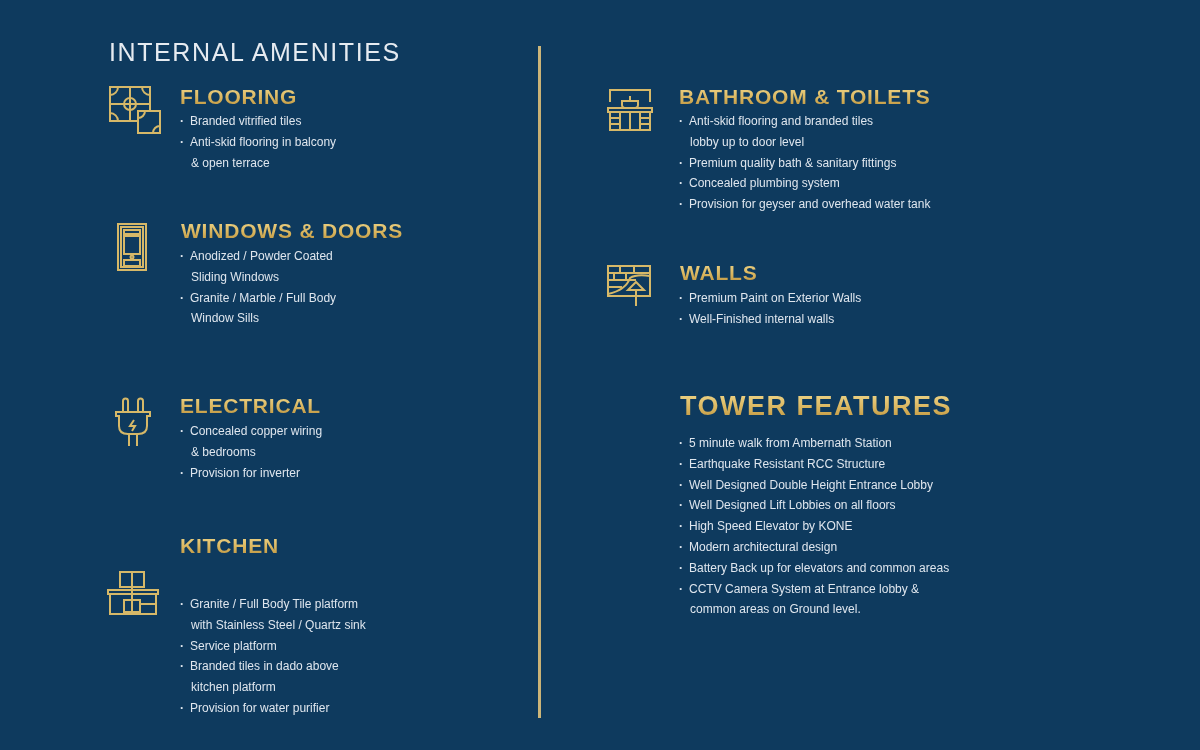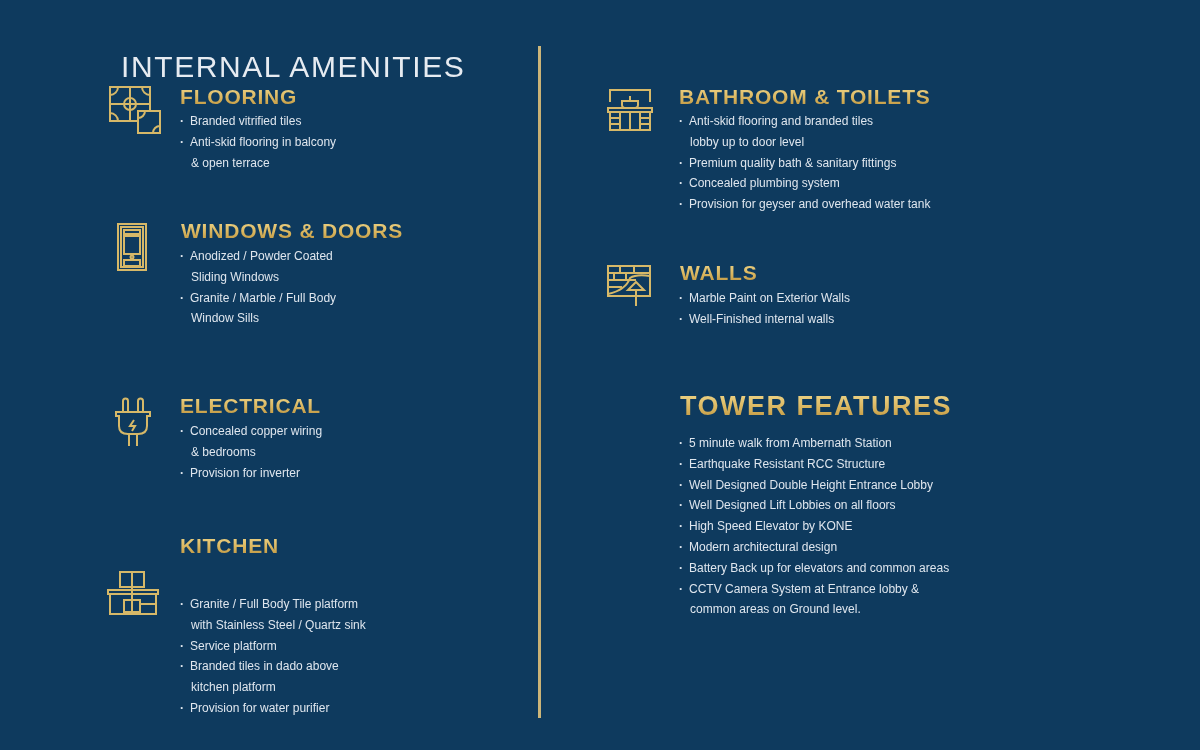--- a/index.html
+++ b/index.html
@@ -5,22 +5,22 @@
     html, body { margin: 0; padding: 0; }
     body {
       width: 1200px; height: 750px; overflow: hidden;
       background: #0e3a5e;
       font-family: "Liberation Sans", "DejaVu Sans", sans-serif;
       position: relative;
       color: #dfe6ee;
     }
     .main-title {
       position: absolute; left: 109px; top: 38px;
-      font-size: 30px; letter-spacing: 1.6px; color: #e6ebf1;
-      font-weight: normal; margin: 12px;
+      font-size: 25px; letter-spacing: 1.6px; color: #e6ebf1;
+      font-weight: normal; margin: 0;
     }
     .divider {
       position: absolute; left: 538px; top: 46px; width: 3px; height: 672px;
       background: linear-gradient(to bottom, #cdb67a, #b79b5b 50%, #cdb67a);
     }
     .section { position: absolute; }
     .section .icon {
       position: absolute; width: 52px; height: 52px;
     }
     .section .icon svg { width: 100%; height: 100%; display: block; }
@@ -173,21 +173,21 @@
         <line x1="28" y1="2" x2="28" y2="9"></line>
       <line x1="8" y1="9" x2="8" y2="16"></line>
         <line x1="20" y1="9" x2="20" y2="16"></line>
       <path d="M2 30 Q20 26 24 14 Q30 10 44 12"></path>
       <path d="M22 26 L30 18 L38 26 Z"></path>
       <line x1="30" y1="26" x2="30" y2="42"></line>
     </svg>
   </div>
   <h2 class="heading" style="left:680px;top:261px;">WALLS</h2>
   <ul class="items" style="left:679px;top:288px;">
-    <li>Marble Paint on Exterior Walls</li>
+    <li>Premium Paint on Exterior Walls</li>
     <li>Well-Finished internal walls</li>
   </ul>
 </div>
 
 <div class="section" style="left:0;top:0;">
   <h2 class="heading big" style="left:680px;top:391px;">TOWER FEATURES</h2>
   <ul class="items" style="left:679px;top:433px;">
     <li>5 minute walk from Ambernath Station</li>
     <li>Earthquake Resistant RCC Structure</li>
     <li>Well Designed Double Height Entrance Lobby</li>

